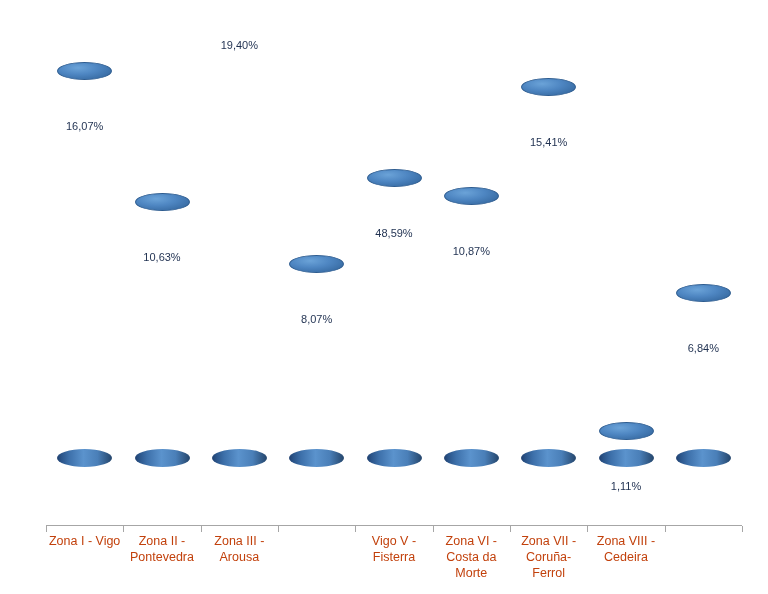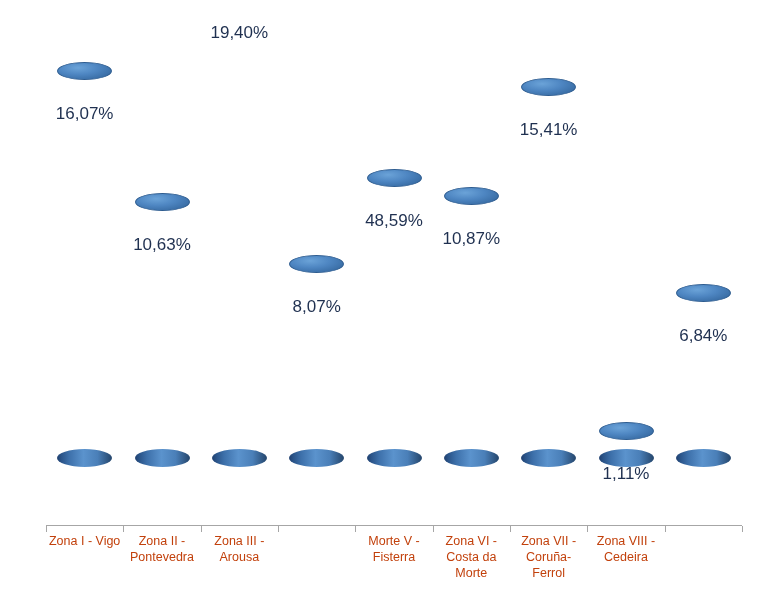--- a/index.html
+++ b/index.html
@@ -99,23 +99,24 @@
     background:
       radial-gradient(ellipse at 38% 30%, #6ba3d8 0%, #4e86c2 42%, #3a6ea6 78%, #2f5e92 100%);
     border: 1px solid #2d5c90;
     box-sizing: border-box;
   }
 
   
   .data-label {
     position: absolute;
     text-align: center;
-    font-size: 17px;
+    font-size: 11px;
     color: #1f3050;
     white-space: nowrap;
+    margin-top: 16px;
   }
 
   
   .cat-labels {
     position: absolute;
     left: 0;
     top: 533px;
     width: 768px;
     height: 61px;
   }
@@ -212,21 +213,21 @@
       </div>
       <div class="cat-label" style="left: 123.333px; width: 77.3333px;">
         <div>Zona II -</div>
         <div>Pontevedra</div>
       </div>
       <div class="cat-label" style="left: 200.667px; width: 77.3333px;">
         <div>Zona III -</div>
         <div>Arousa</div>
       </div>
       <div class="cat-label" style="left: 355.333px; width: 77.3333px;">
-        <div>Morte V -</div>
+        <div>Vigo V -</div>
         <div>Fisterra</div>
       </div>
       <div class="cat-label" style="left: 432.667px; width: 77.3333px;">
         <div>Zona VI -</div>
         <div>Costa da</div>
         <div>Morte</div>
       </div>
       <div class="cat-label" style="left: 510px; width: 77.3333px;">
         <div>Zona VII -</div>
         <div>Coruña-</div>

